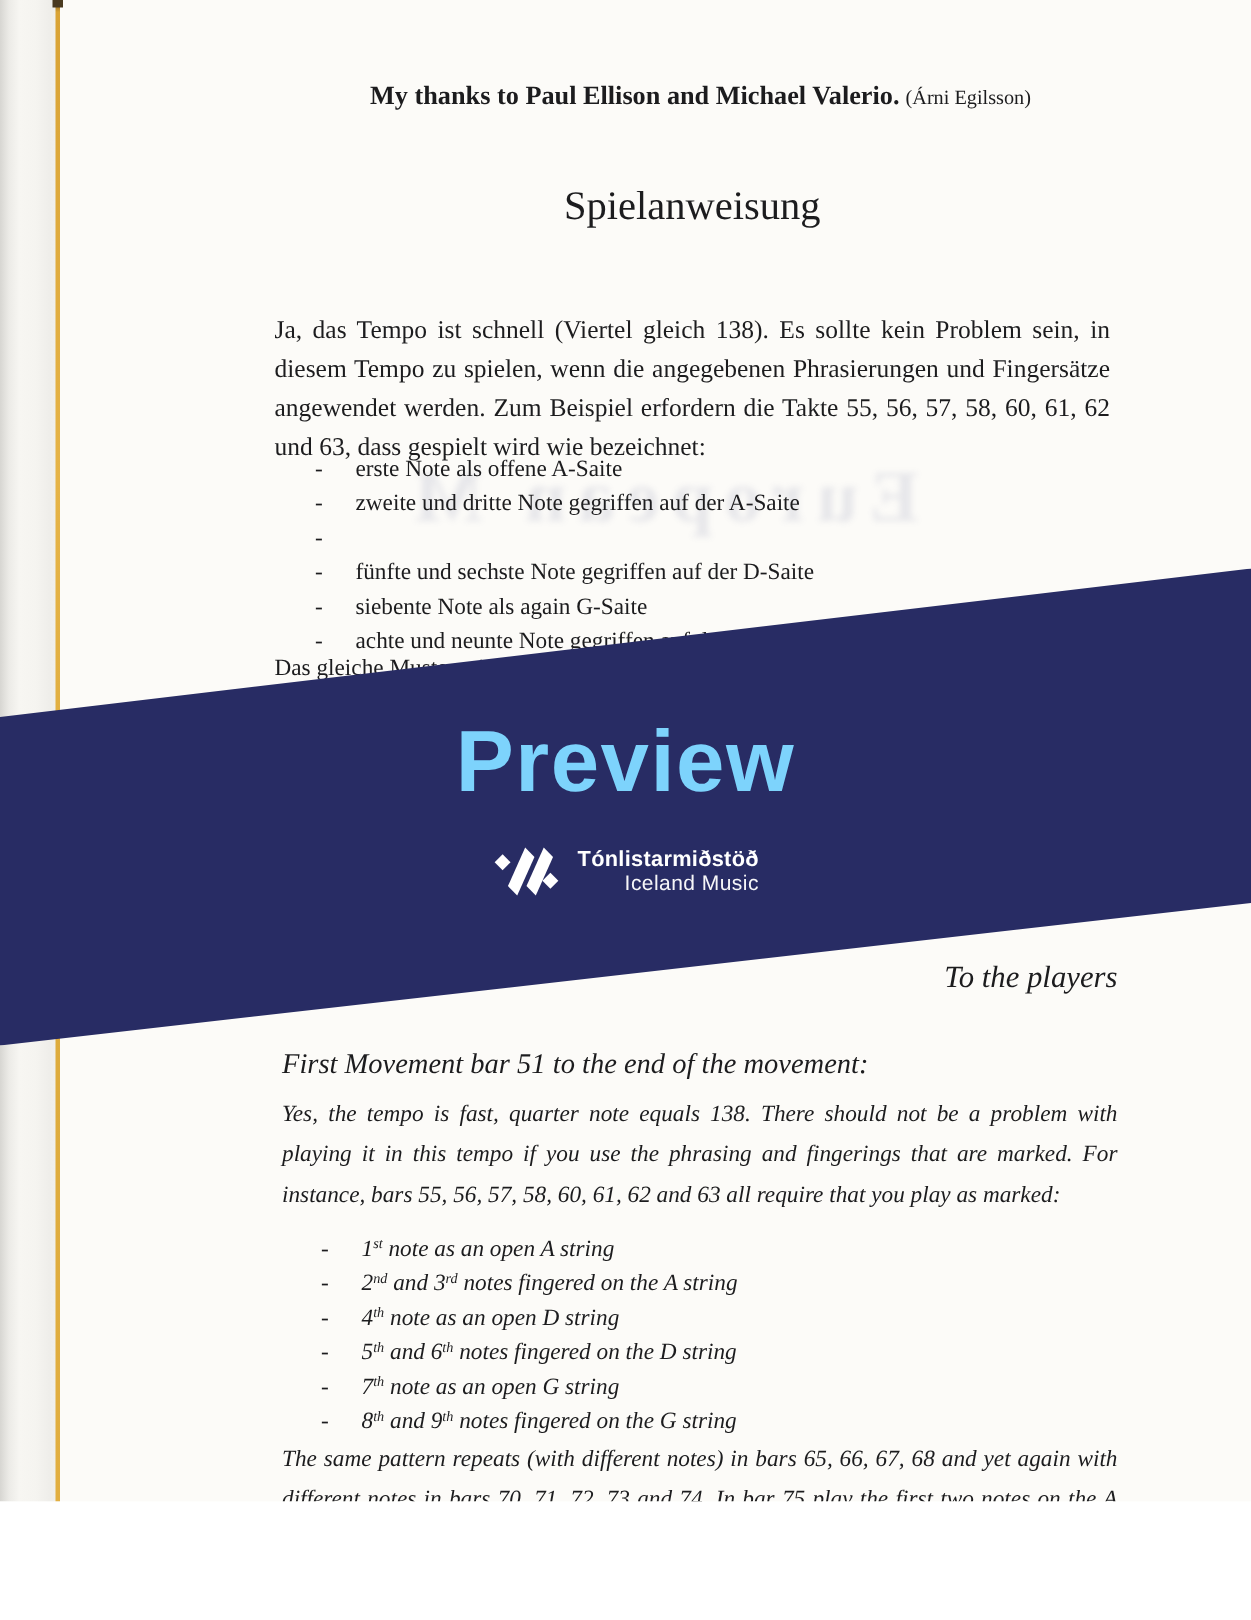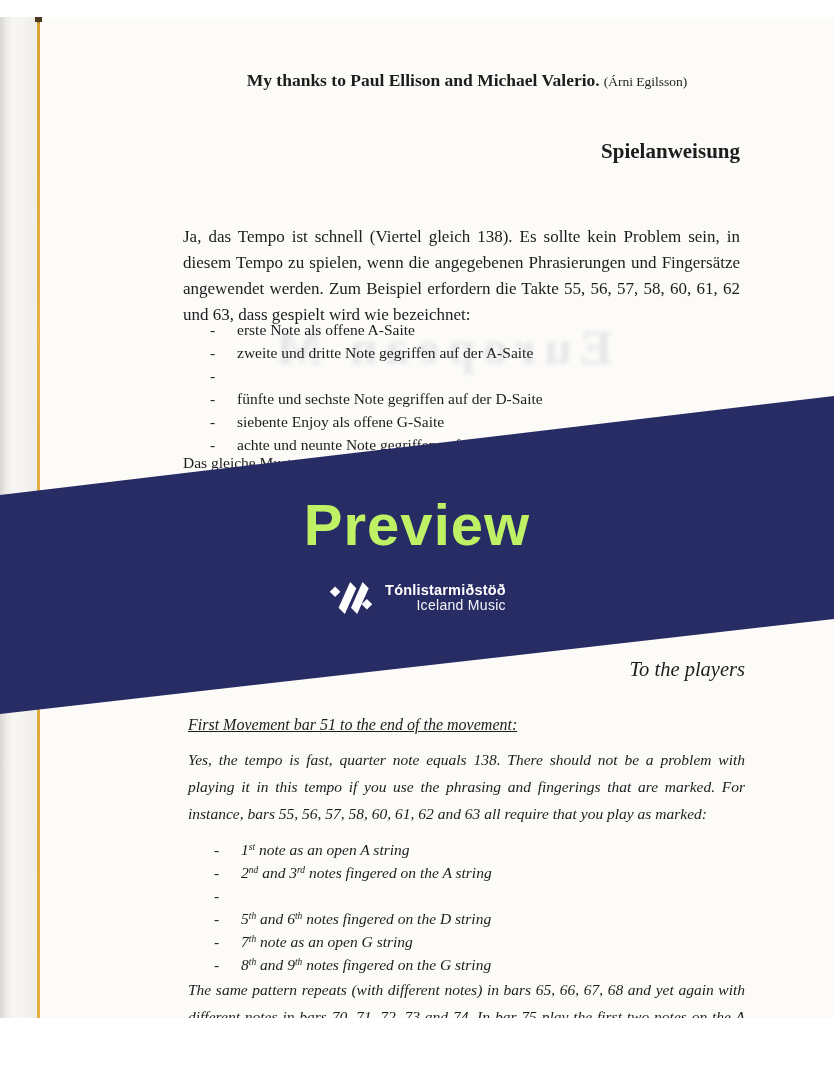--- a/index.html
+++ b/index.html
@@ -1,63 +1,63 @@
 <!DOCTYPE html>
 <html><head>
 <meta charset="utf-8">
 <style>
   html,body{margin:0;padding:0;background:#ffffff;}
   .canvas{position:relative;width:834px;height:1001px;overflow:hidden;
-          background:#fcfbf8;font-family:"Liberation Serif",serif;color:#1c1c1e;margin-top:17px;}
+          background:#fcfbf8;font-family:"Liberation Serif",serif;color:#1c1c1e;}
 
   
   .scan-strip{position:absolute;left:0;top:0;width:40px;height:1080px;z-index:1;
     background:linear-gradient(90deg,#d7d6d2 0px,#ecebe7 6px,#f7f6f2 13px,#f5f4f0 24px,#efeeea 33px,#f2f1ed 40px);}
   .page-edge-line{position:absolute;left:37px;top:0;width:3px;height:1080px;z-index:2;
     background:linear-gradient(180deg,#6e4f1c 0px,#d9a335 8px,#e6b447 320px,#ddab3c 640px,#e3b042 1080px);}
   .page-edge-tip{position:absolute;left:35px;top:0;width:7px;height:5px;background:#4a3a20;z-index:3;}
   .sheet{position:absolute;left:41px;top:0;right:0;bottom:0;background:#fcfbf8;z-index:1;}
 
   
   .ghost{position:absolute;top:302px;left:128px;width:624px;z-index:2;
     text-align:center;font-size:49px;font-weight:bold;letter-spacing:8px;
     color:#6a7099;opacity:.14;filter:blur(2px);transform:scaleX(-1);}
 
   .txt{position:absolute;z-index:3;}
   .dedication{top:53px;left:132px;right:32px;text-align:center;}
   .ded-main{font-weight:bold;font-size:17.5px;}
   .ded-credit{font-size:13.5px;}
 
-  .h-de{top:122px;left:183px;width:557px;text-align:right;font-size:21px;font-weight:bold;}
+  .h-de{top:122px;left:183px;width:557px;text-align:center;font-size:27px;}
   .p-de-intro{top:172px;left:183px;width:557px;font-size:15.5px;}
   .p-de-main{top:207px;left:183px;width:557px;font-size:17px;line-height:26px;
              text-align:justify;}
   .list{list-style:none;margin:0;padding:0;font-size:15.5px;}
   .list li{display:flex;height:23px;line-height:21px;}
   .list .dash{width:27px;flex:0 0 27px;}
   .list-de{top:302px;left:210px;width:530px;}
   .p-de-partial{top:437px;left:183px;width:557px;font-size:15.5px;}
 
   
   .banner{position:absolute;inset:0;z-index:6;
     clip-path:polygon(0 478px,100% 379px,100% 602px,0 697px);}
   .preview{position:absolute;top:479px;left:0;right:0;text-align:center;
     font-family:"Liberation Sans",sans-serif;font-weight:700;font-size:58px;
-    line-height:1;color:#bef264;letter-spacing:1px;}
+    line-height:1;color:#7dd3fc;letter-spacing:1px;}
   .logo{position:absolute;top:564px;left:0;right:0;display:flex;
     justify-content:center;align-items:center;gap:11px;color:#ffffff;}
   .logo-icon{width:46px;height:34px;display:block;}
   .logo-text{font-family:"Liberation Sans",sans-serif;text-align:right;}
   .logo-name{font-size:14.5px;font-weight:700;letter-spacing:.2px;line-height:15px;}
   .logo-sub{font-size:14px;font-weight:400;letter-spacing:.3px;line-height:15px;opacity:.96;}
 
   
   .en{font-style:italic;}
   .h-en{top:641px;left:188px;width:557px;text-align:right;font-size:20.5px;}
-  .p-en-1{top:699px;left:188px;width:557px;font-size:16px;text-decoration:underline;}
+  .p-en-1{top:699px;left:188px;width:557px;font-size:19px;}
   .p-en-2{top:729px;left:188px;width:557px;font-size:15.5px;line-height:27px;text-align:justify;}
   .list-en{top:822px;left:214px;width:540px;}
   .p-en-3{top:959px;left:188px;width:557px;font-size:15.5px;line-height:27px;text-align:justify;}
   .enjoy{top:1056px;left:188px;font-size:15.5px;text-decoration:underline;}
   sup{font-size:9.5px;font-style:italic;vertical-align:5px;line-height:0;}
 </style>
 </head>
 <body>
 
 <div class="canvas">
@@ -90,21 +90,21 @@
       </li>
     <li>
       <span class="dash">-</span>
       </li>
     <li>
       <span class="dash">-</span>
       <span>fünfte und sechste Note gegriffen auf der D-Saite</span>
       </li>
     <li>
       <span class="dash">-</span>
-      <span>siebente Enjoy als offene G-Saite</span>
+      <span>siebente Note als again G-Saite</span>
       </li>
     <li>
       <span class="dash">-</span>
       <span>achte und neunte Note gegriffen auf der G-Saite</span>
       </li>
   </ul>
 
   <div class="txt p-de-partial">Das gleiche Muster wiederholt sich (mit anderen Noten) in den Takten</div>
 
   <div class="banner" style="background-color: rgb(40, 44, 100);">
@@ -135,20 +135,21 @@
     <li>
       <span class="dash">-</span>
       <span><span>1</span><sup>st</sup><span> note as an open A string</span></span>
       </li>
     <li>
       <span class="dash">-</span>
       <span><span>2</span><sup>nd</sup><span> and 3</span><sup>rd</sup><span> notes fingered on the A string</span></span>
       </li>
     <li>
       <span class="dash">-</span>
+      <span><span>4</span><sup>th</sup><span> note as an open D string</span></span>
       </li>
     <li>
       <span class="dash">-</span>
       <span><span>5</span><sup>th</sup><span> and 6</span><sup>th</sup><span> notes fingered on the D string</span></span>
       </li>
     <li>
       <span class="dash">-</span>
       <span><span>7</span><sup>th</sup><span> note as an open G string</span></span>
       </li>
     <li>

